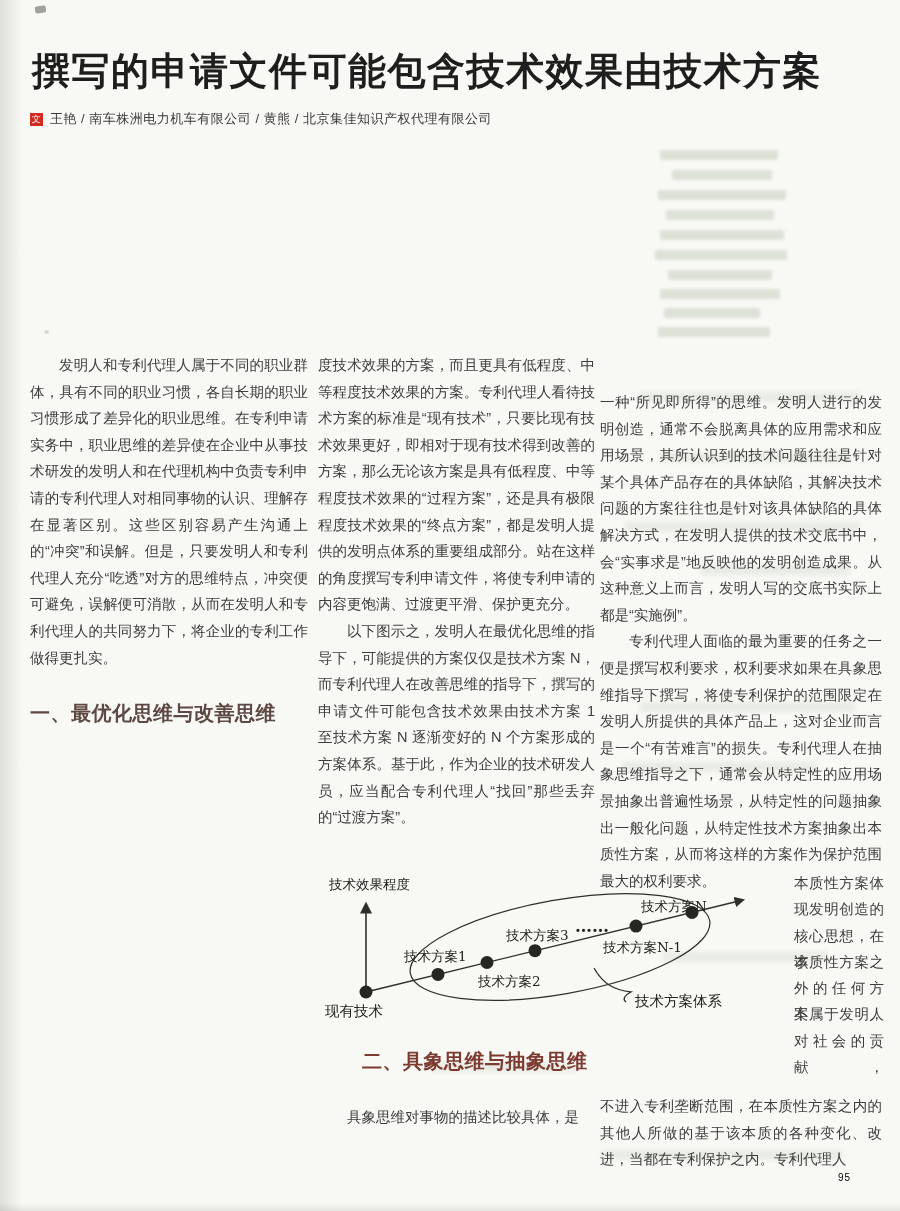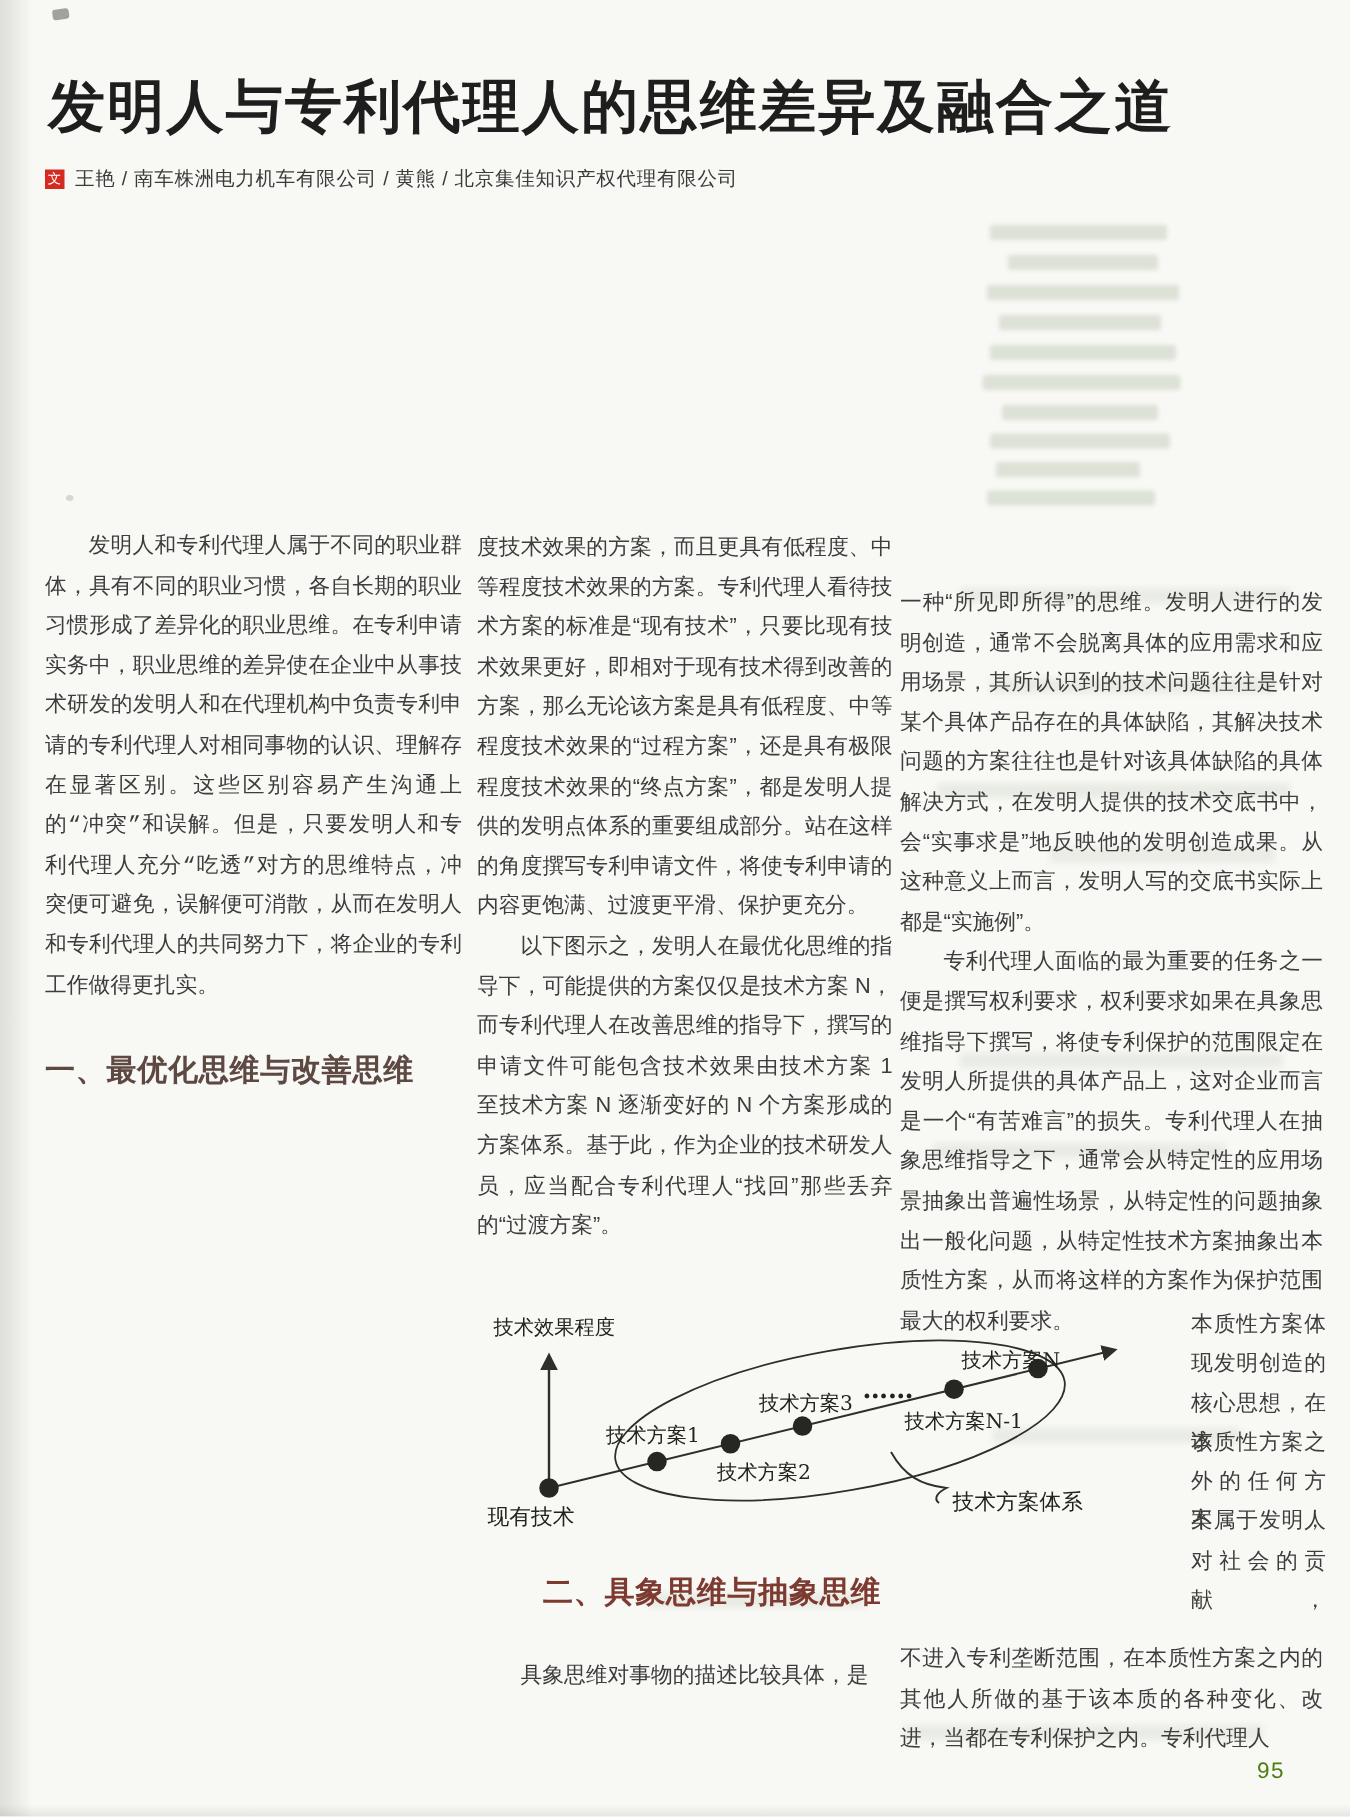--- a/index.html
+++ b/index.html
@@ -27,32 +27,32 @@
   .byline{left:30px;top:110px;width:700px;font-size:13px;color:#3a3a3a;
     letter-spacing:.5px;display:flex;align-items:center;gap:7px;}
   .byline-icon{width:13px;height:13px;background:#d42a20;color:#fff;
     font-size:9px;line-height:13px;text-align:center;flex:0 0 auto;}
 
   
   .coltext{font-size:14.5px;line-height:26.6px;text-align:justify;
     text-justify:inter-ideograph;color:#3d3d3d;}
   .coltext p{margin:0;}
   .ind{text-indent:2em;}
-  .c1{left:30px;width:278px;font-family:Liberation Mono, monospace;}
+  .c1{left:30px;width:278px;}
   .c2{left:318px;width:277px;}
   .c3{left:600px;width:282px;margin-top:37px;}
   .h-sec{font-size:20px;font-weight:bold;letter-spacing:.5px;}
   .h1c{color:#5d4842;}
   .h2c{color:#7d3a30;margin-left:44px;}
 
   
   .narrow{left:750px;top:870px;width:134px;font-size:14.5px;color:#3d3d3d;}
   .narrow div{height:26.3px;line-height:26.3px;text-align:justify;text-align-last:justify;margin-left:44px;}
 
-  .pageno{left:838px;top:1172px;font-size:15px;color:#4d7c0f;letter-spacing:1px;}
+  .pageno{left:838px;top:1172px;font-size:10px;color:#000000;letter-spacing:1px;}
 
   
   .diagram{left:313px;top:868px;width:455px;height:172px;}
   .dlabel{font-family:"DejaVu Serif",serif;font-size:13.5px;fill:#22221f;}
   .dlabel-sm{font-family:"DejaVu Serif",serif;font-size:14.5px;fill:#22221f;}
 
   
   .ghost{background:rgba(175,190,165,.38);height:10px;filter:blur(1.5px);
     border-radius:2px;}
   .ghost2{background:rgba(180,195,170,.22);height:10px;filter:blur(2px);
@@ -81,21 +81,21 @@
   <div class="abs ghost2" style="left:660px;top:452px;width:190px;"></div>
   <div class="abs ghost2" style="left:625px;top:522px;width:235px;"></div>
   <div class="abs ghost2" style="left:700px;top:565px;width:150px;"></div>
   <div class="abs ghost2" style="left:640px;top:702px;width:215px;"></div>
   <div class="abs ghost2" style="left:622px;top:762px;width:195px;"></div>
   <div class="abs ghost2" style="left:662px;top:952px;width:165px;"></div>
   <div class="abs ghost2" style="left:432px;top:1062px;width:145px;"></div>
   <div class="abs ghost2" style="left:602px;top:1150px;width:240px;"></div>
 </div>
 
-<div class="abs title">发明人与专利代理人的思维差异及融合之道</div>
+<div class="abs title">撰写的申请文件可能包含技术效果由技术方案</div>
 <div class="abs byline">
   <span class="byline-icon">文</span>
   <span>王艳 / 南车株洲电力机车有限公司 / 黄熊 / 北京集佳知识产权代理有限公司</span>
 </div>
 
 <div class="abs coltext c1" style="top:352px;">
   <p class="ind">发明人和专利代理人属于不同的职业群体，具有不同的职业习惯，各自长期的职业习惯形成了差异化的职业思维。在专利申请实务中，职业思维的差异使在企业中从事技术研发的发明人和在代理机构中负责专利申请的专利代理人对相同事物的认识、理解存在显著区别。这些区别容易产生沟通上的“冲突”和误解。但是，只要发明人和专利代理人充分“吃透”对方的思维特点，冲突便可避免，误解便可消散，从而在发明人和专利代理人的共同努力下，将企业的专利工作做得更扎实。</p>
 </div>
 <div class="abs h-sec h1c c1" style="top:700px;">一、最优化思维与改善思维</div>
 <div class="abs coltext c1" style="top:757px;">

